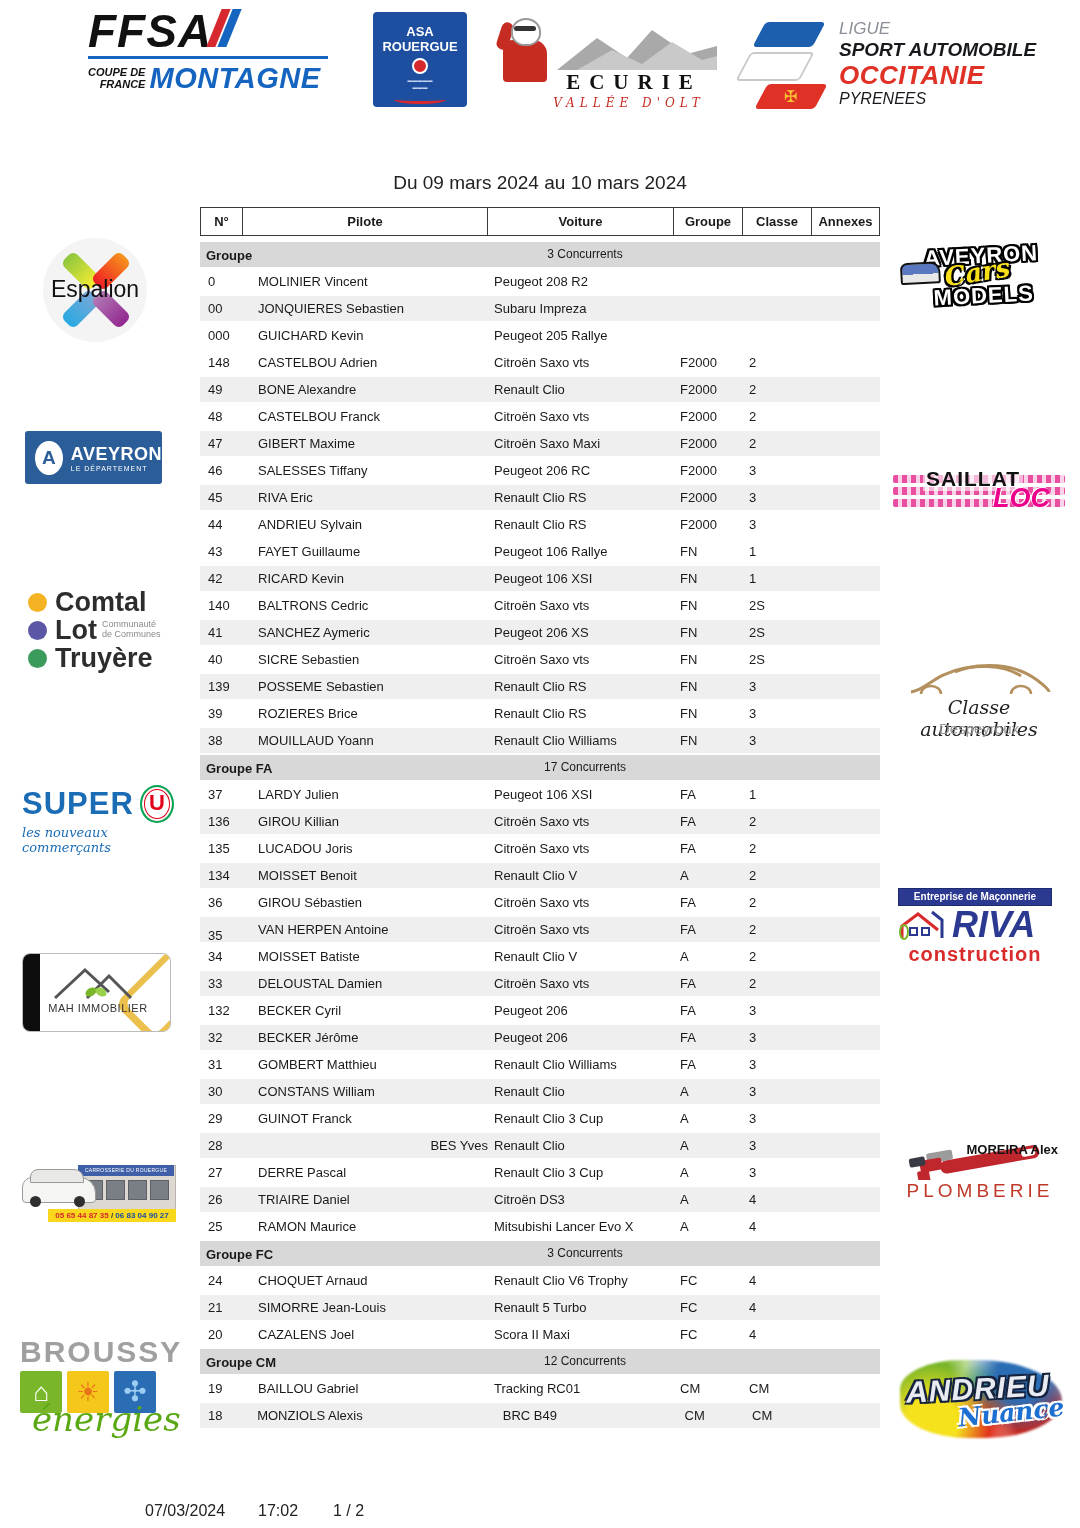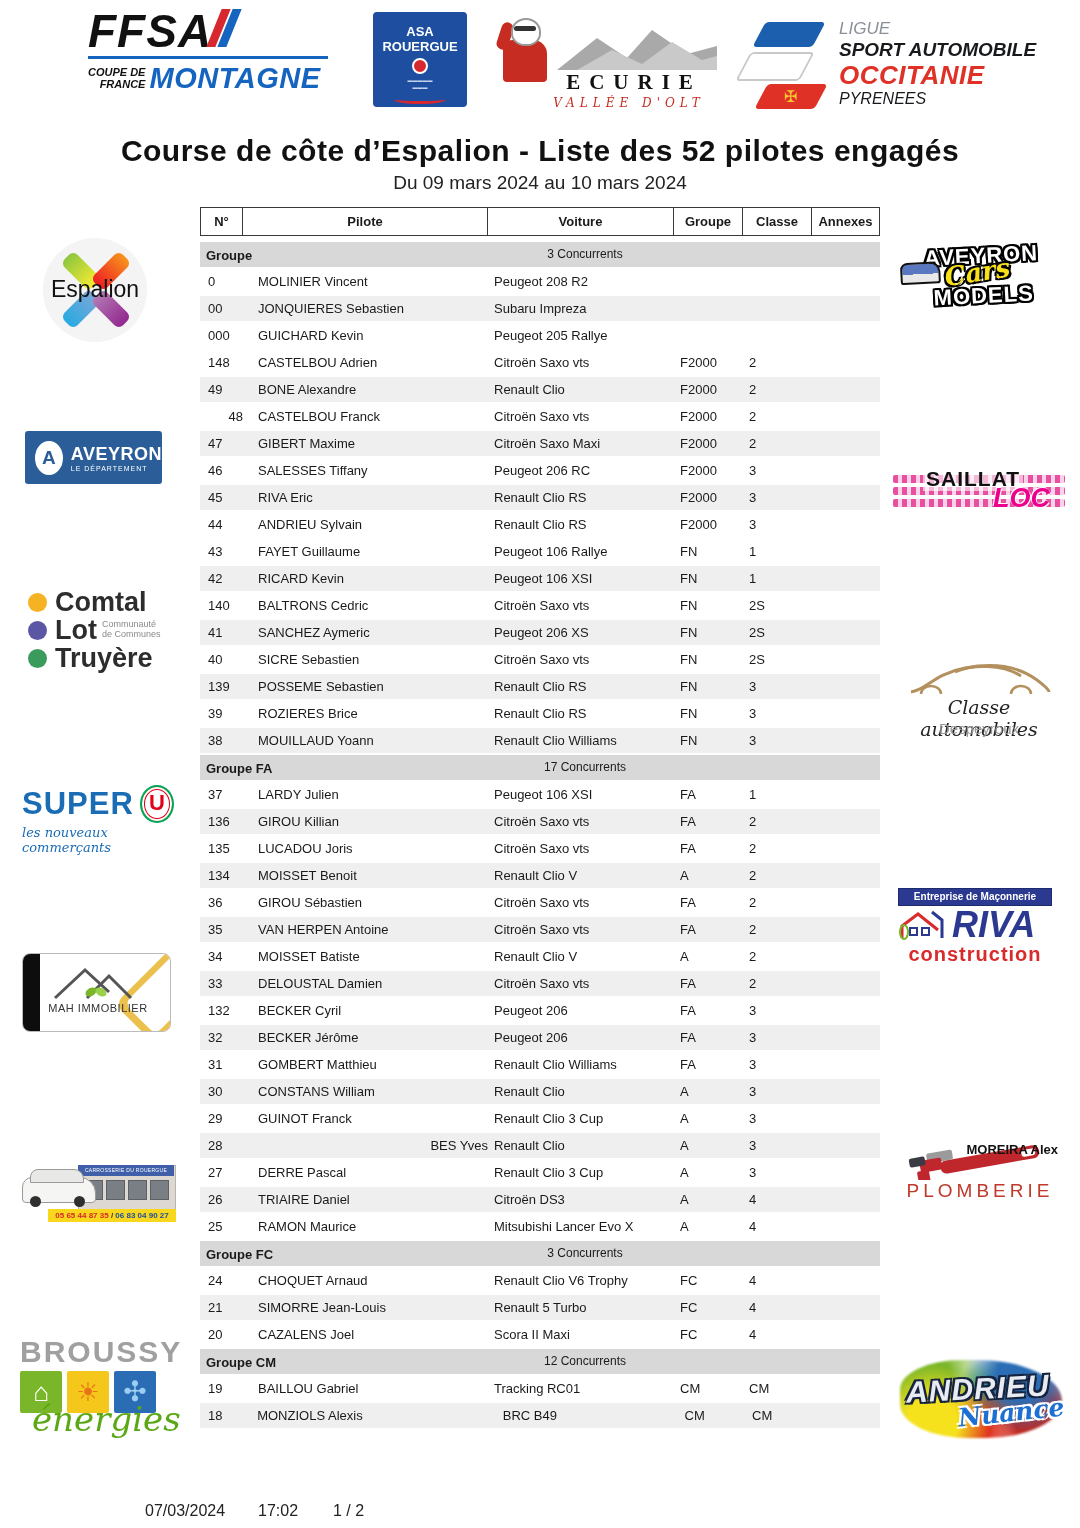--- a/index.html
+++ b/index.html
@@ -211,21 +211,20 @@
     <div class="p p2"></div>
     <div class="p p3"><span>✠</span></div>
     <div class="txt">
       <div class="t1">LIGUE</div>
       <div class="t2">SPORT AUTOMOBILE</div>
       <div class="t3">OCCITANIE</div>
       <div class="t4">PYRENEES</div>
     </div>
   </div>
 
-  <div class="abs doc-title">Course de côte d’Espalion - Liste des 52 pilotes engagés</div>
   <div class="abs doc-subtitle">Du 09 mars 2024 au 10 mars 2024</div>
 
   <div class="abs entry-table">
     <div class="thead">
         <div class="th" style="width: 43px;">N°</div>
         <div class="th" style="width: 245px;">Pilote</div>
         <div class="th" style="width: 186px;">Voiture</div>
         <div class="th" style="width: 69px;">Groupe</div>
         <div class="th" style="width: 69px;">Classe</div>
         <div class="th" style="width: 68px;">Annexes</div>
@@ -266,21 +265,21 @@
         </div>
         <div class="data-row alt">
           <div class="td td0" style="width: 43px;">49</div>
           <div class="td td1" style="width: 245px;">BONE Alexandre</div>
           <div class="td td2" style="width: 186px;">Renault Clio</div>
           <div class="td td3" style="width: 69px;">F2000</div>
           <div class="td td4" style="width: 69px;">2</div>
           <div class="td td5" style="width: 68px;"></div>
         </div>
         <div class="data-row">
-          <div class="td td0" style="width: 43px; text-align: right;">48</div>
+          <div class="td td0" style="width: 43px;">48</div>
           <div class="td td1" style="width: 245px;">CASTELBOU Franck</div>
           <div class="td td2" style="width: 186px;">Citroën Saxo vts</div>
           <div class="td td3" style="width: 69px;">F2000</div>
           <div class="td td4" style="width: 69px;">2</div>
           <div class="td td5" style="width: 68px;"></div>
         </div>
         <div class="data-row alt">
           <div class="td td0" style="width: 43px;">47</div>
           <div class="td td1" style="width: 245px;">GIBERT Maxime</div>
           <div class="td td2" style="width: 186px;">Citroën Saxo Maxi</div>
@@ -411,21 +410,21 @@
         </div>
         <div class="data-row">
           <div class="td td0" style="width: 43px;">36</div>
           <div class="td td1" style="width: 245px;">GIROU Sébastien</div>
           <div class="td td2" style="width: 186px;">Citroën Saxo vts</div>
           <div class="td td3" style="width: 69px;">FA</div>
           <div class="td td4" style="width: 69px;">2</div>
           <div class="td td5" style="width: 68px;"></div>
         </div>
         <div class="data-row alt">
-          <div class="td td0" style="width: 43px;">35</div>
+          <div class="td td0" style="width: 43px; margin-top: 6px;">35</div>
           <div class="td td1" style="width: 245px;">VAN HERPEN Antoine</div>
           <div class="td td2" style="width: 186px;">Citroën Saxo vts</div>
           <div class="td td3" style="width: 69px;">FA</div>
           <div class="td td4" style="width: 69px;">2</div>
           <div class="td td5" style="width: 68px;"></div>
         </div>
         <div class="data-row">
           <div class="td td0" style="width: 43px;">34</div>
           <div class="td td1" style="width: 245px;">MOISSET Batiste</div>
           <div class="td td2" style="width: 186px;">Renault Clio V</div>

